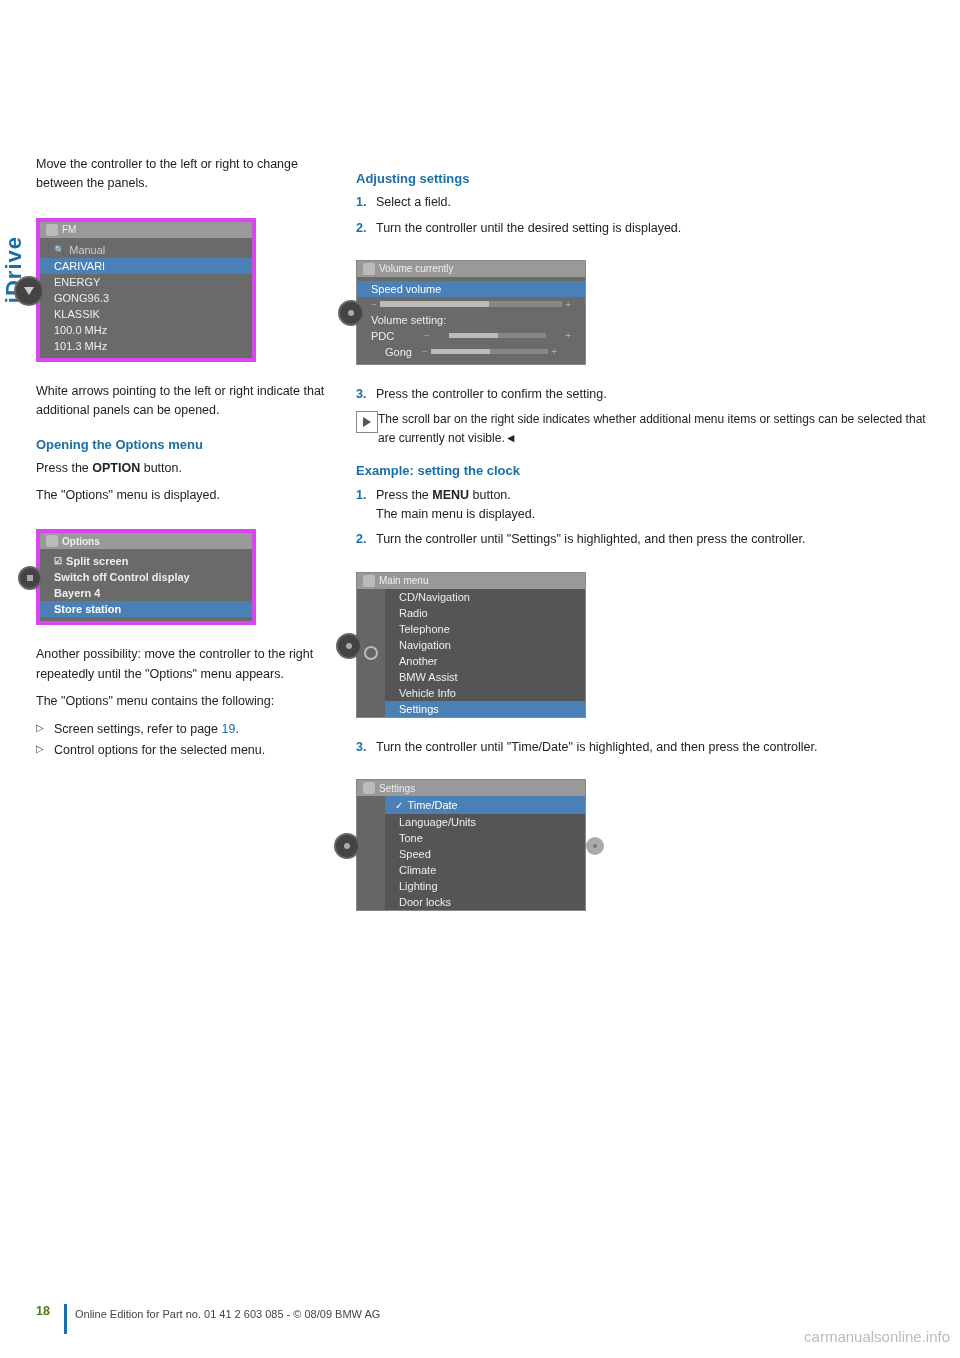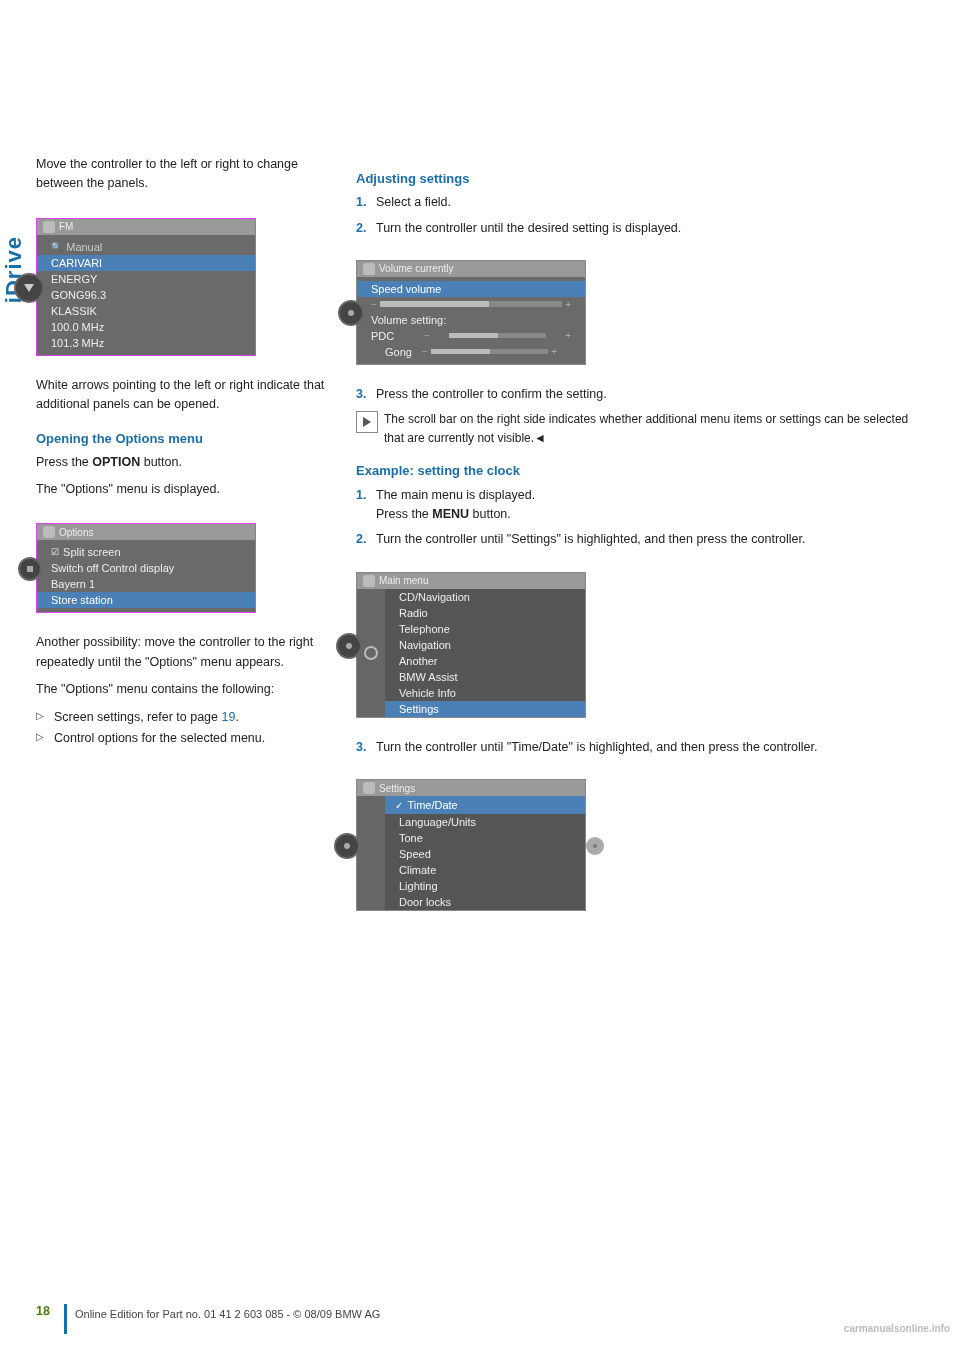--- a/index.html
+++ b/index.html
@@ -71,21 +71,21 @@
       font-weight: bold;
       color: #1a6fa8;
       margin-bottom: 4px;
       margin-top: 14px;
     }
 
     
     .screenshot {
       width: 220px;
       background: #555;
-      border: 1px solid #d946ef;
+      border: 4px solid #d946ef;
       margin: 8px 0 10px 0;
       padding: 0;
       overflow: hidden;
       font-size: 11px;
       color: #eee;
     }
 
     .screenshot-right {
       width: 230px;
       background: #555;
@@ -207,21 +207,20 @@
       min-width: 14px;
     }
 
     .numbered-item .content {
       flex: 1;
     }
 
     
     .scroll-indicator-box {
       display: flex;
-      gap: 6px;
       margin: 6px 0 8px 0;
       font-size: 12px;
       line-height: 1.5;
     }
 
     .scroll-indicator-box .tri-box {
       width: 22px;
       height: 22px;
       border: 1px solid #888;
       display: flex;
@@ -272,25 +271,24 @@
 
     
     strong {
       font-weight: bold;
       margin-top: 12px;
     }
 
     
     .watermark {
       position: absolute;
-      bottom: 24px;
+      bottom: 13px;
       right: 10px;
-      font-size: 10px;
+      font-size: 15px;
       color: #bbb;
-      font-weight: bold;
     }
 
     .gear-circle {
       width: 14px;
       height: 14px;
       border: 2px solid #bbb;
       border-radius: 50%;
       position: relative;
     }
 
@@ -339,32 +337,32 @@
       <p class="section-heading">Opening the Options menu</p>
 
       <p>Press the <strong>OPTION</strong> button.</p>
       <p>The "Options" menu is displayed.</p>
 
       
       <div class="screenshot-wrapper">
         <div class="controller-overlay" style="left:-18px; width:24px; height:24px;">
           <div style="width:6px;height:6px;background:#aaa;border-radius:50;"></div>
         </div>
-        <div class="screenshot" style="width:220px;">
+        <div class="screenshot" style="width:220px;font-weight:bold;">
           <div class="screen-title-bar">
             <div class="screen-icon"></div>
             <span>Options</span>
           </div>
           <div class="screen-body">
             <div class="screen-row" style="display:flex;align-items:center;gap:4px;">
               <span style="font-size:9px;">☑</span>
               <span>Split screen</span>
             </div>
             <div class="screen-row">Switch off Control display</div>
-            <div class="screen-row">Bayern 1</div>
+            <div class="screen-row">Bayern 4</div>
             <div class="screen-row highlighted">Store station</div>
           </div>
         </div>
       </div>
 
       <p>Another possibility: move the controller to the right repeatedly until the "Options" menu appears.</p>
       <p>The "Options" menu contains the following:</p>
 
       <ul class="bullet-list">
         <li>Screen settings, refer to page <a href="#">19</a>.</li>
@@ -436,22 +434,22 @@
           <div class="tri-right"></div>
         </div>
         <p style="margin:0; font-size:12px;">The scroll bar on the right side indicates whether additional menu items or settings can be selected that are currently not visible.◄</p>
       </div>
 
       <p class="section-heading">Example: setting the clock</p>
 
       <div class="numbered-item">
         <span class="num" style="color:#1a6fa8;font-weight:bold;">1.</span>
         <div class="content">
+          <p style="margin:0;">Press the <strong>MENU</strong> button.</p>
           <p style="margin:0;">The main menu is displayed.</p>
-          <p style="margin:0;">Press the <strong>MENU</strong> button.</p>
         </div>
       </div>
 
       <div class="numbered-item">
         <span class="num" style="color:#1a6fa8;font-weight:bold;">2.</span>
         <span class="content">Turn the controller until "Settings" is highlighted, and then press the controller.</span>
       </div>
 
       
       <div class="screenshot-wrapper">

